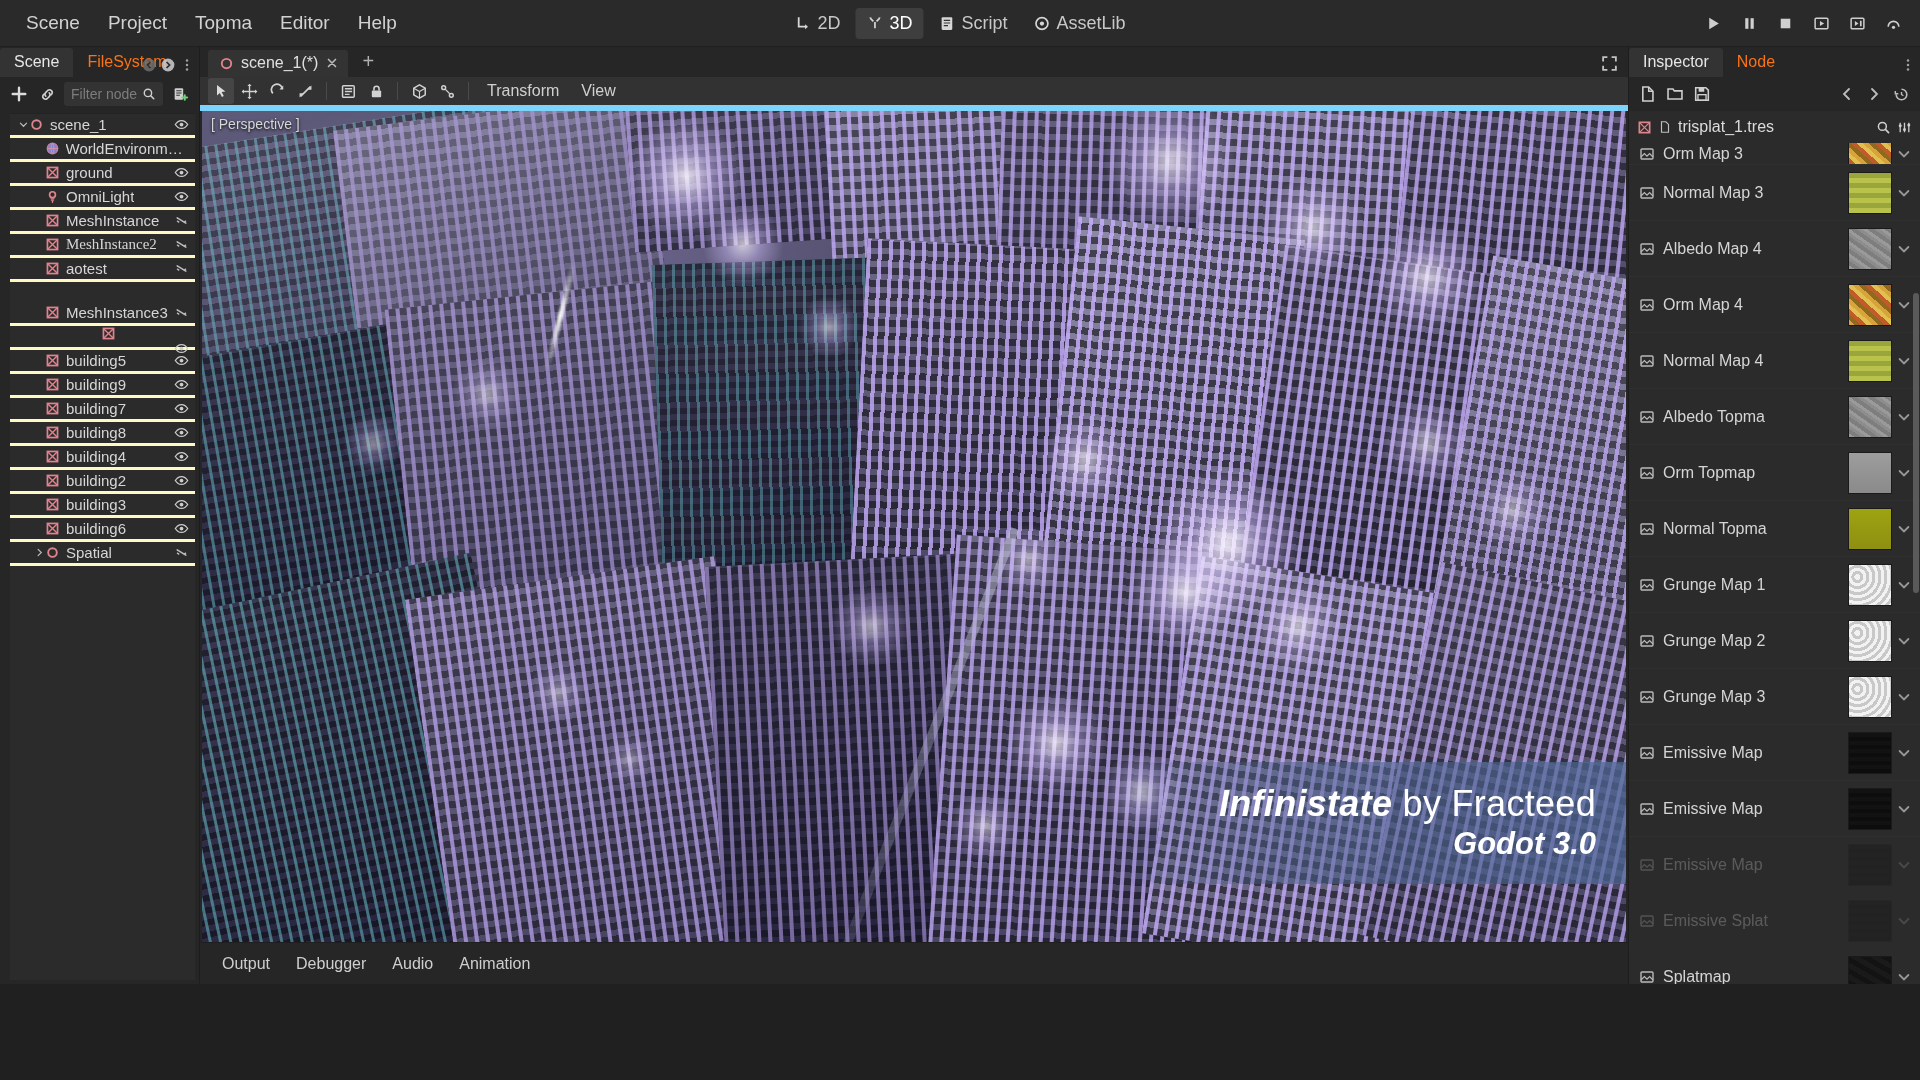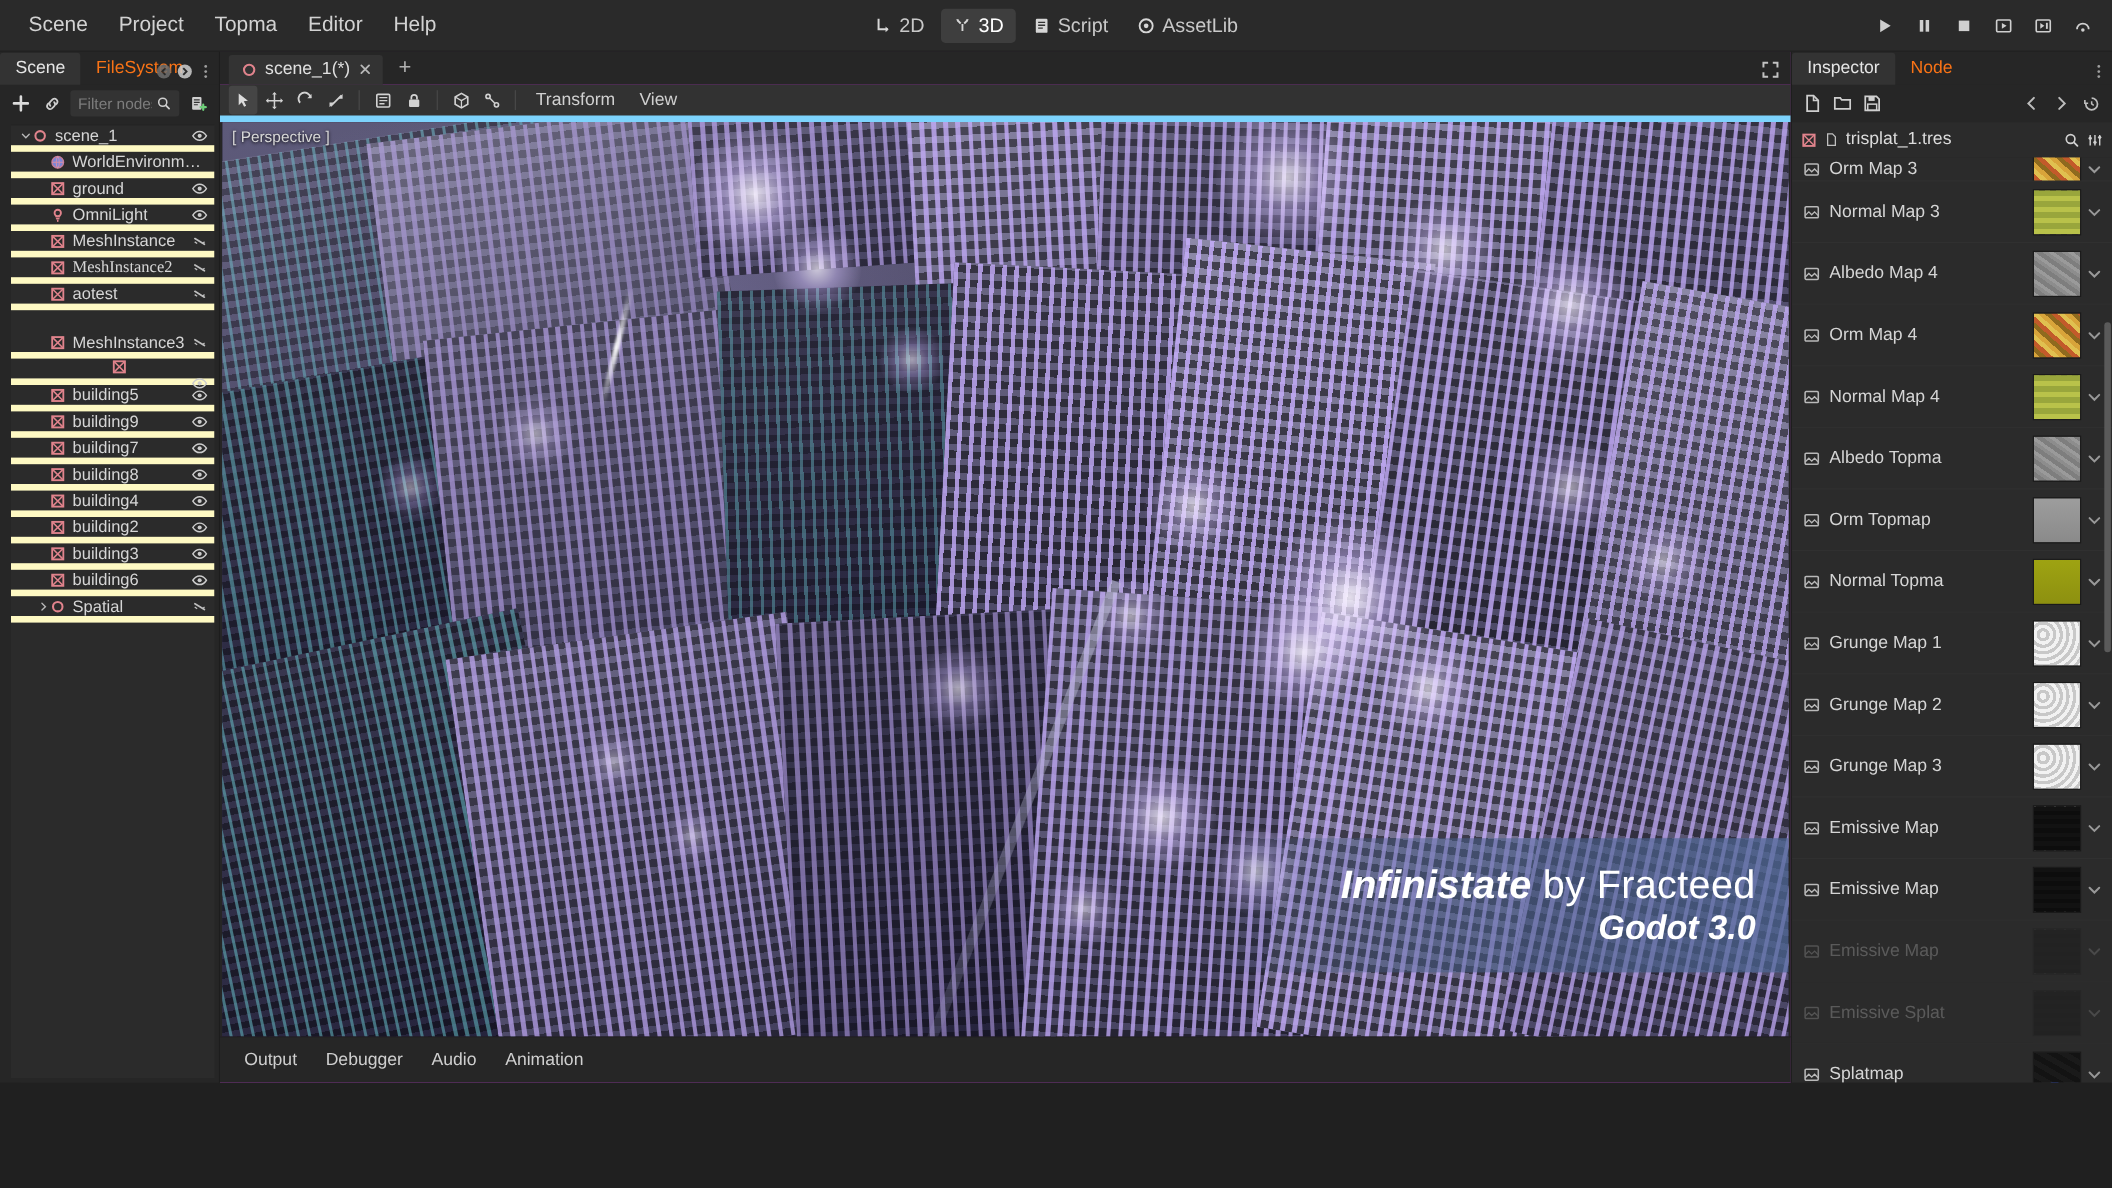--- a/index.html
+++ b/index.html
@@ -71,21 +71,21 @@
     font-family: "Liberation Sans", sans-serif; min-width: 0;
   }
   .filter-box input::placeholder { color: #7d7d7d; }
 
   .tree {
     flex: 1; background: #2b2b2b; margin: 2px 4px 4px 10px; overflow: hidden;
     border-top: 1px solid #232323;
   }
   .tree-row {
     height: 24px; display: flex; align-items: center; padding-right: 6px; position: relative;
-    border-bottom: 6px solid #fef9c3; cursor: pointer;
+    border-bottom: 3px solid #fef9c3; cursor: pointer;
   }
   .node-ico { width: 15px; height: 15px; flex: 0 0 15px; margin-right: 6px; display: block; }
   .node-label { font-size: 15px; color: #d6d6d6; white-space: nowrap; overflow: hidden; text-overflow: ellipsis; }
   .node-right { margin-left: auto; display: flex; align-items: center; gap: 4px; flex: 0 0 auto; padding-left: 6px; }
 
   
   .center-col { flex: 1; display: flex; flex-direction: column; min-width: 0; background: #d946ef; }
   .editor-tabs { height: 30px; display: flex; align-items: flex-end; background: #262626; position: relative; padding-left: 8px; }
   .etab {
     display: flex; align-items: center; gap: 7px; font-size: 16px; padding: 4px 9px 5px 11px;

